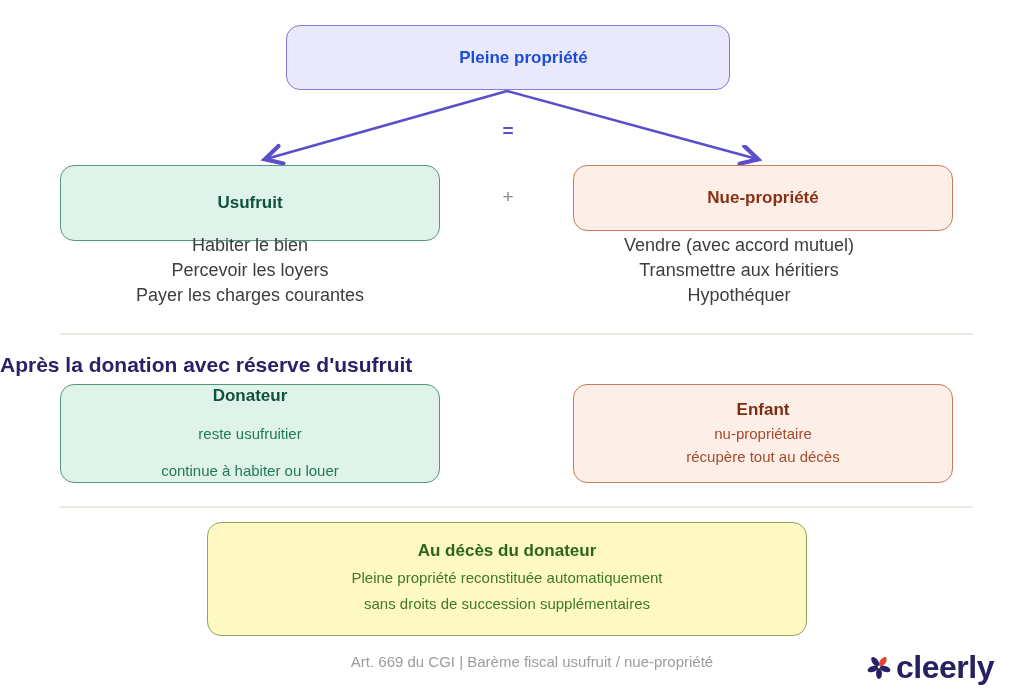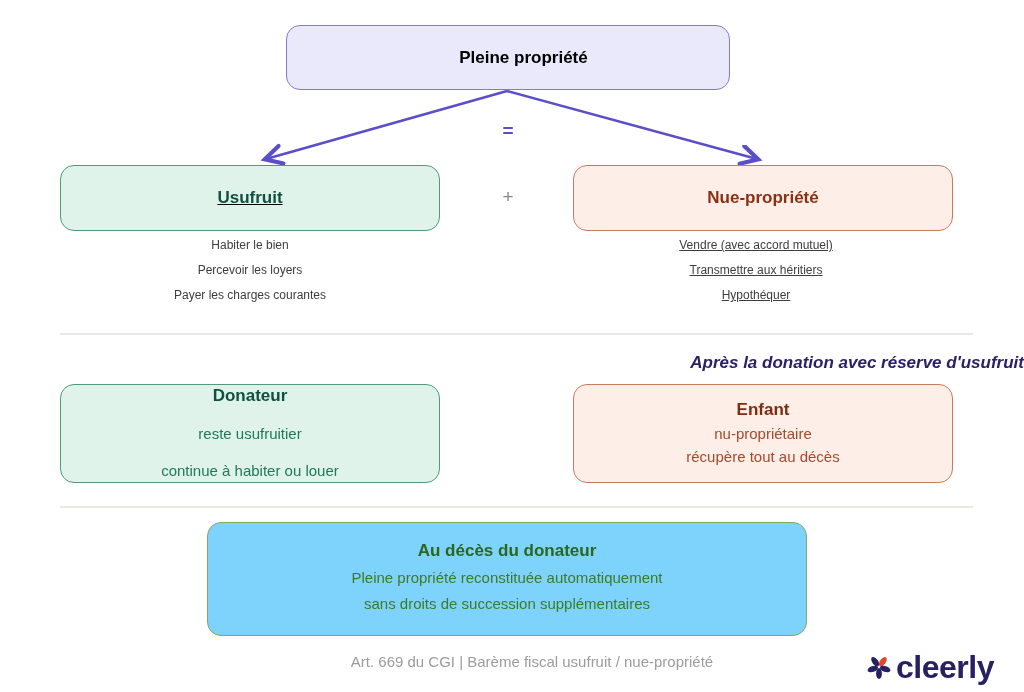--- a/index.html
+++ b/index.html
@@ -17,58 +17,58 @@
     display:flex;flex-direction:column;
     align-items:center;justify-content:center;
     text-align:center;
   }
   .box-title{font-weight:bold;font-size:17px;}
   
   .top-box{
     left:286px;top:25px;width:444px;height:65px;
     background:#eae8fb;border:1.5px solid #8379d9;
   }
-  .top-box .box-title{color:#000000;padding-left:31px;}
+  .top-box .box-title{color:#1d4ed8;padding-left:31px;}
   
   .op{position:absolute;width:36px;text-align:center;font-weight:bold;}
   .op-equals{left:490px;top:120px;font-size:19px;color:#5a4ec9;}
   .op-plus{left:490px;top:186px;font-size:19px;color:#8a8a8a;font-weight:normal;}
   
   .green-box{background:#e0f3ea;border:1.5px solid #52997c;}
   .peach-box{background:#fdeee7;border:1.5px solid #c97b5c;}
-  .usufruit-box{left:60px;top:165px;width:380px;height:66px;text-decoration:underline;}
+  .usufruit-box{left:60px;top:165px;width:380px;height:76px;}
   .usufruit-box .box-title{color:#0f5140;}
   .nue-box{left:573px;top:165px;width:380px;height:66px;}
   .nue-box .box-title{color:#8a3014;}
   
   .plain-list{
     position:absolute;top:233px;width:380px;
-    text-align:center;color:#3d3d3d;font-size:12px;line-height:25px;
+    text-align:center;color:#3d3d3d;font-size:18px;line-height:25px;
   }
   .plain-list.left{left:60px;}
-  .plain-list.right{left:566px;text-decoration:underline;}
+  .plain-list.right{left:549px;}
   
   .divider{position:absolute;left:60px;width:913px;height:2px;background:#eae9e1;}
   .divider-1{top:333px;}
   .divider-2{top:506px;}
   
   .section-heading{
     position:absolute;left:0;top:353px;width:1024px;
-    text-align:right;font-weight:bold;font-size:17px;color:#2b2166;font-style:italic;
+    text-align:left;font-weight:bold;font-size:21px;color:#2b2166;
   }
   .donor-box{left:60px;top:384px;width:380px;height:99px;}
   .donor-box .box-title{color:#0f5140;margin-bottom:2px;}
   .donor-box .box-line{color:#1e7a58;font-size:15px;line-height:23px;margin-top:14px;}
   .child-box{left:573px;top:384px;width:380px;height:99px;}
   .child-box .box-title{color:#7e2c10;margin-bottom:2px;}
   .child-box .box-line{color:#a54a2b;font-size:15px;line-height:23px;}
   
   .death-box{
     left:207px;top:522px;width:600px;height:114px;
-    background:#7dd3fc;border:1.5px solid #87a95d;
+    background:#fef9c3;border:1.5px solid #87a95d;
   }
   .death-box .box-title{color:#2c661e;margin-bottom:4px;}
   .death-box .box-line{color:#3e7a28;font-size:15px;line-height:26px;}
   
   .footer-note{
     position:absolute;left:0;top:653px;width:990px;
     text-align:center;color:#9c9c9c;font-size:15px;margin-left:37px;
   }
   .brand{
     position:absolute;left:866px;top:646px;height:42px;

